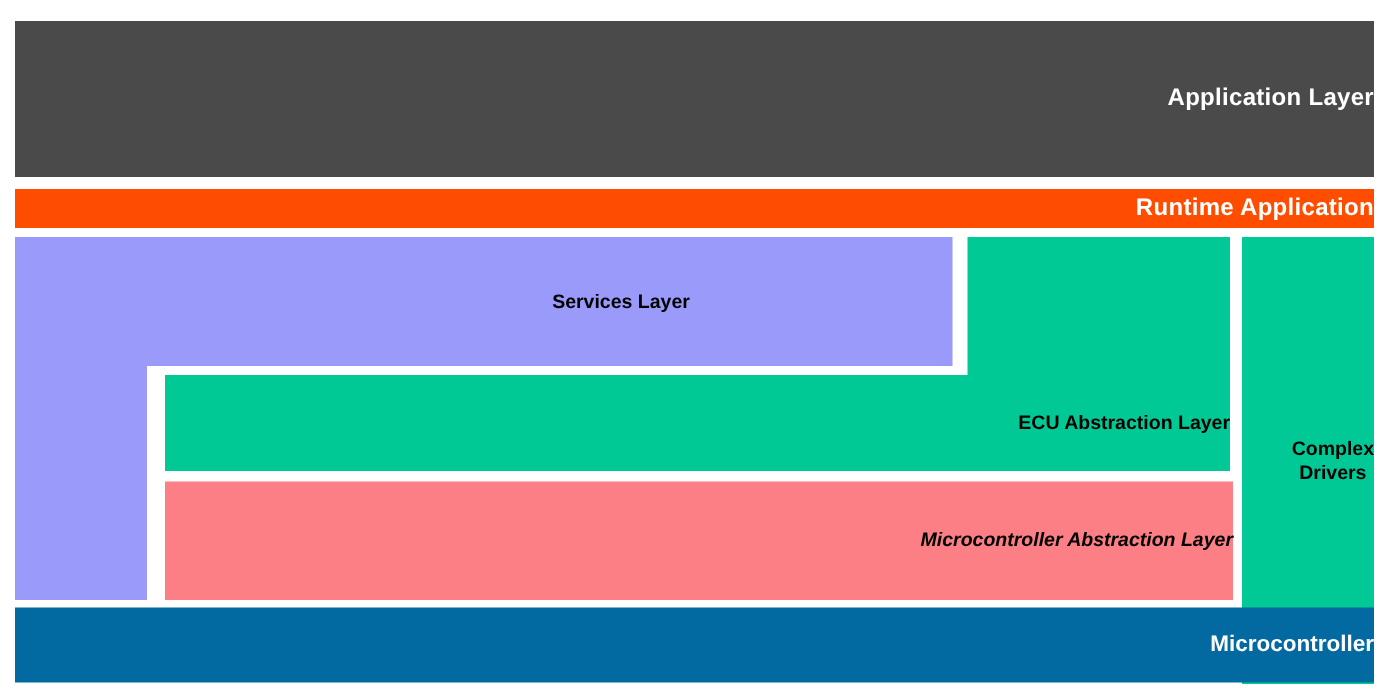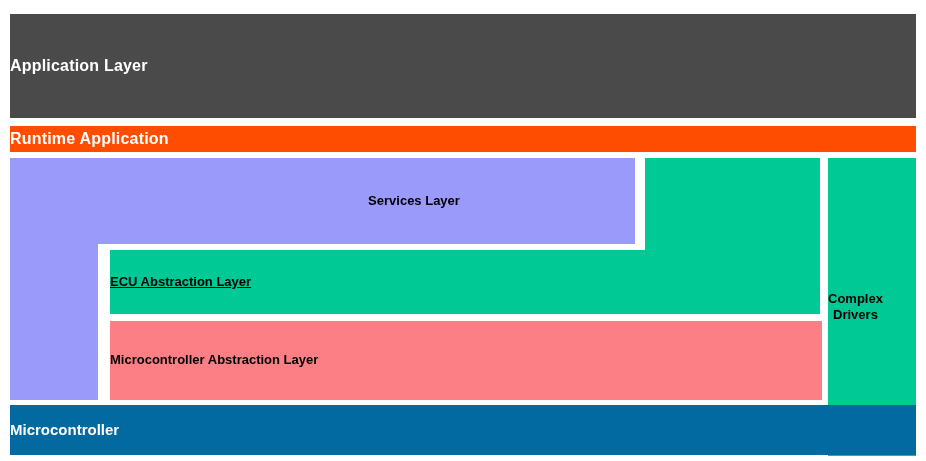--- a/index.html
+++ b/index.html
@@ -16,24 +16,25 @@
     width: 926px;
     height: 461px;
     background: #ffffff;
     overflow: hidden;
   }
   .box {
     position: absolute;
     box-sizing: border-box;
     display: flex;
     align-items: center;
-    justify-content: flex-start;
+    justify-content: flex-end;
     text-align: center;
     font-weight: bold;
     line-height: 1.25;
+    padding-left: 33px;
   }
   .label {
     display: block;
     white-space: pre-line;
   }
 
   
   #application-layer {
     left: 10px;
     top: 14px;
@@ -93,20 +94,21 @@
     height: 94px;
   }
 
   
   #mcal-layer {
     left: 110px;
     top: 321px;
     width: 712px;
     height: 79px;
     font-size: 13px;
+    font-style: italic;
   }
 
   
   #complex-drivers {
     left: 828px;
     top: 158px;
     width: 88px;
     height: 298px;
     font-size: 13px;
   }
@@ -134,21 +136,21 @@
   </div>
 
   <div class="box" id="services-layer" style="background-color: rgb(154, 154, 250); color: rgb(0, 0, 0);">
     <span class="label">Services Layer</span>
   </div>
 
   <div class="box" id="services-layer-spine" style="background-color: rgb(154, 154, 250);"></div>
 
   <div class="box" id="ecu-abstraction-layer-upper" style="background-color: rgb(0, 201, 149);"></div>
 
-  <div class="box" id="ecu-abstraction-layer" style="background-color: rgb(0, 201, 149); color: rgb(0, 0, 0); text-decoration: underline;">
+  <div class="box" id="ecu-abstraction-layer" style="background-color: rgb(0, 201, 149); color: rgb(0, 0, 0);">
     <span class="label">ECU Abstraction Layer</span>
   </div>
 
   <div class="box" id="mcal-layer" style="background-color: rgb(251, 127, 132); color: rgb(0, 0, 0);">
     <span class="label">Microcontroller Abstraction Layer</span>
   </div>
 
   <div class="box" id="complex-drivers" style="background-color: rgb(0, 201, 149); color: rgb(0, 0, 0);">
     <span class="label">Complex
 Drivers</span>

